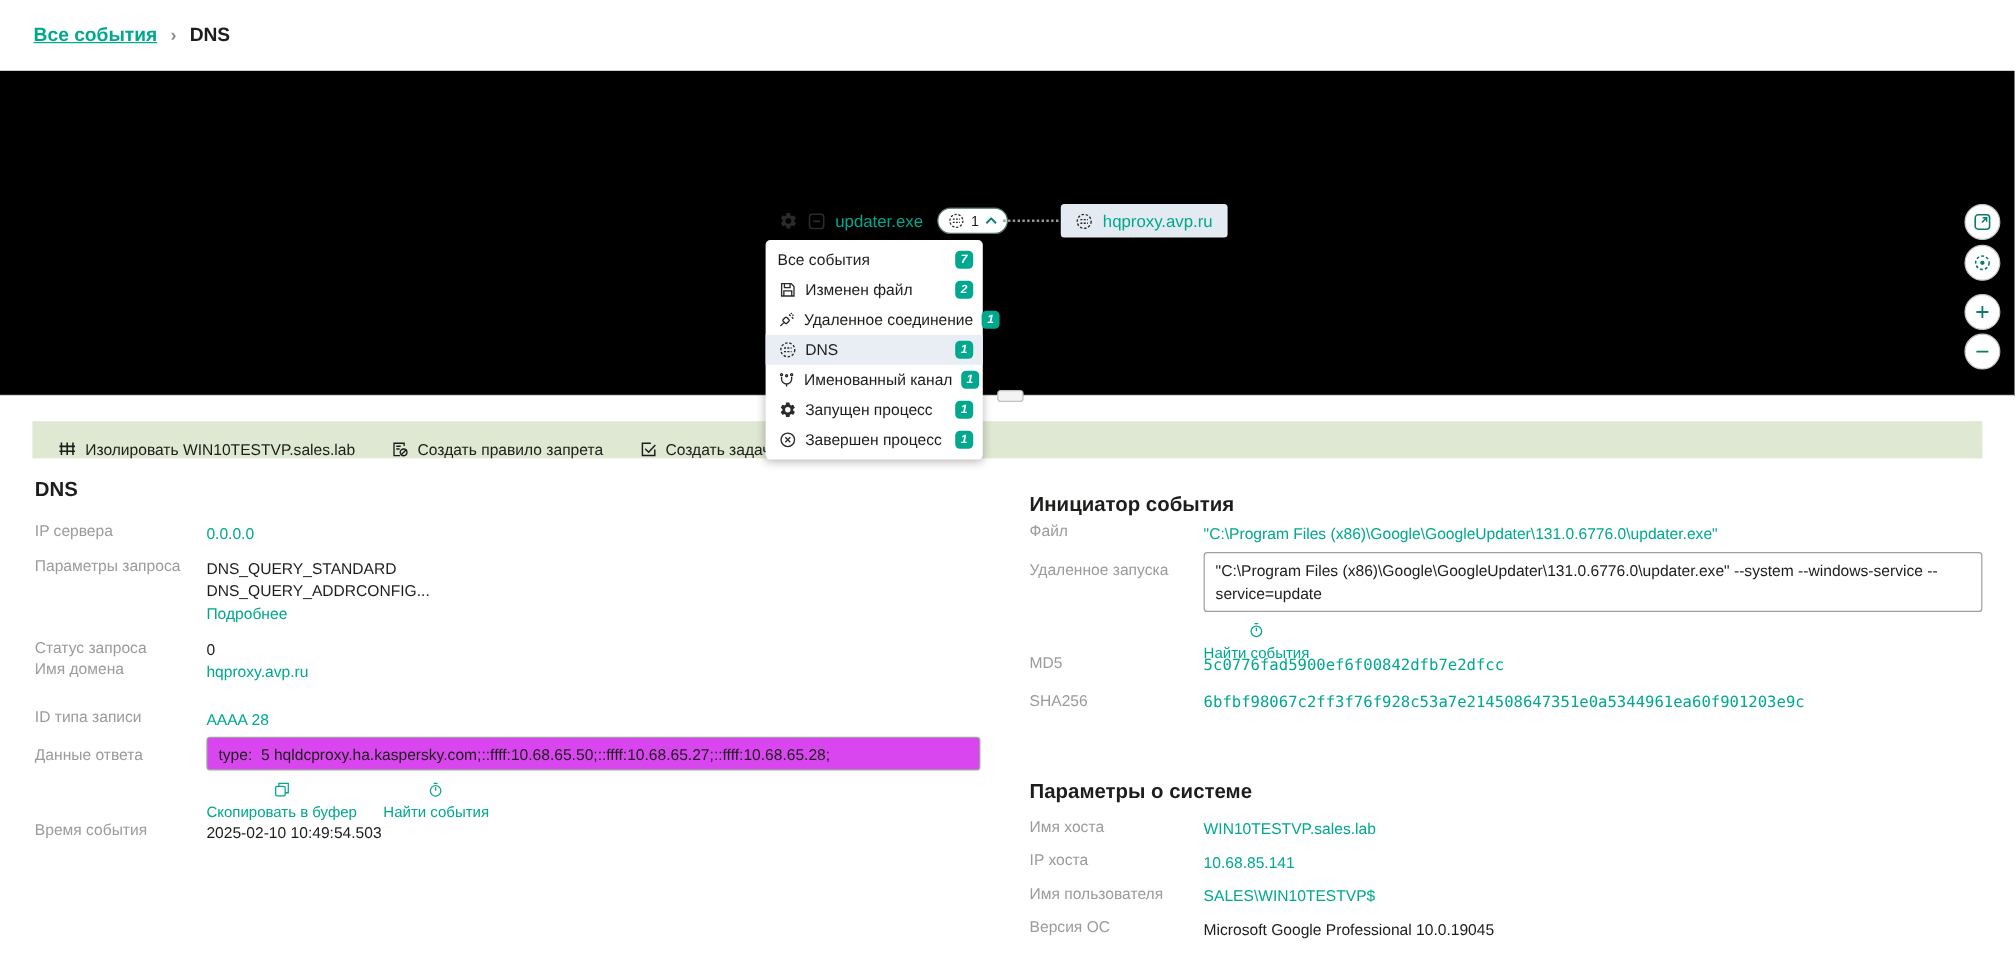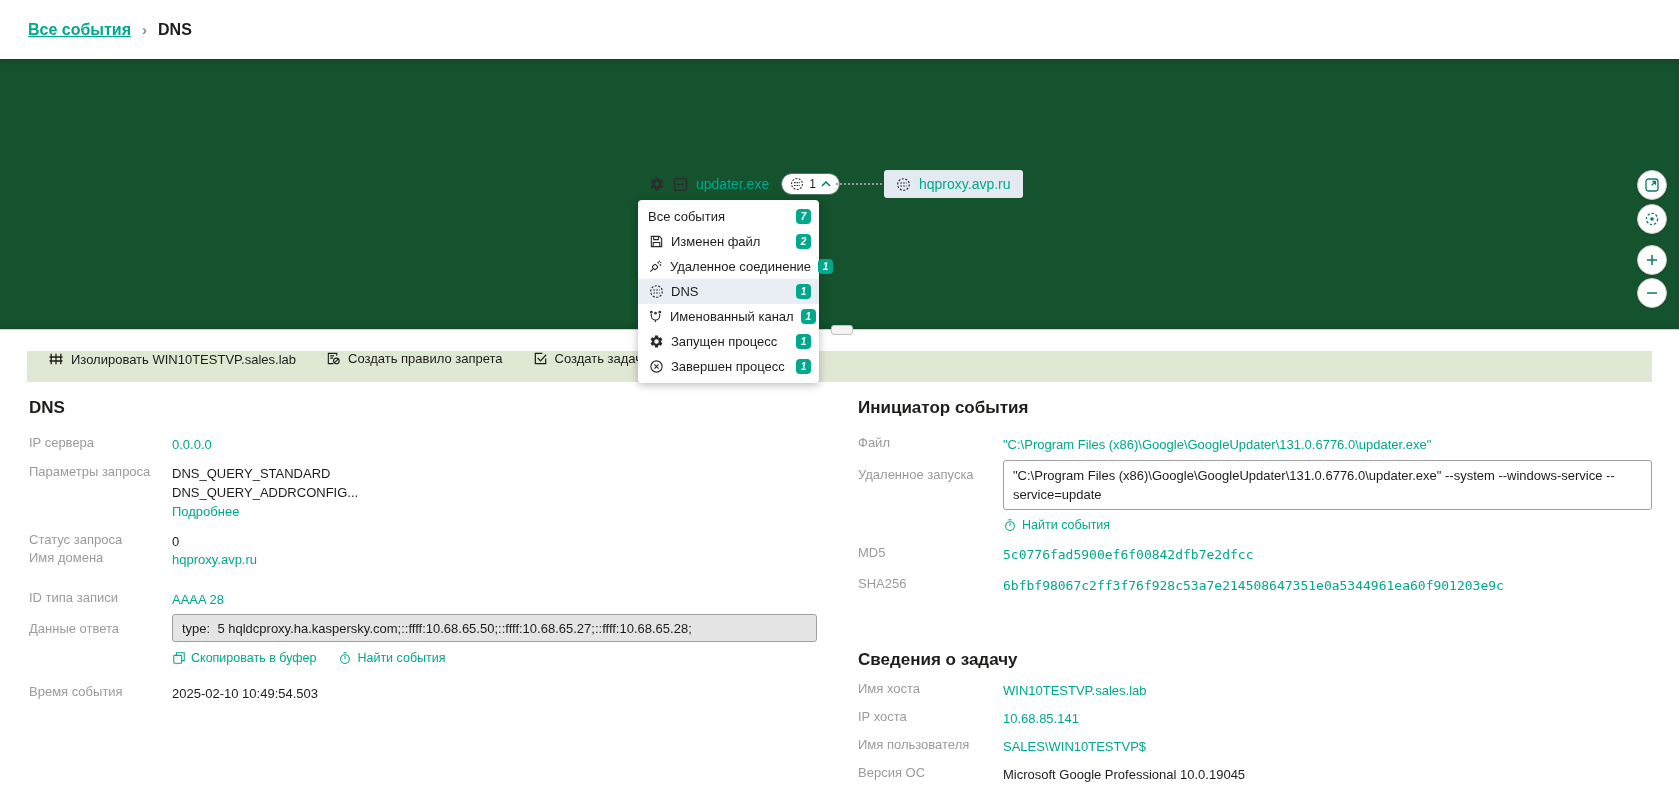--- a/index.html
+++ b/index.html
@@ -9,21 +9,21 @@
     background: #fff; font-family: "Liberation Sans", sans-serif; color:#1d1d1b;
   }
   
   .breadcrumb-bar { position:absolute; top:0; left:0; width:100%; height:59px;
     display:flex; align-items:center; padding-left:28px; gap:11px; background:#fff; }
   .crumb-link { color:#00a88e; font-size:16px; font-weight:700; text-decoration:underline; cursor:pointer; }
   .crumb-sep { color:#8b8b8b; font-size:15px; font-weight:700; }
   .crumb-current { color:#1d1d1b; font-size:16px; font-weight:700; }
   
   .graph-panel { position:absolute; top:59px; left:0; width:1679px; height:271px;
-    background:#14532d; border-bottom:1px solid #d2d2d2;
+    background:#000000; border-bottom:1px solid #d2d2d2;
     box-shadow: inset 0 9px 8px -8px rgba(0,0,0,.22), inset 0 -9px 8px -8px rgba(0,0,0,.18); }
   .graph-row { position:absolute; left:649px; top:112px; height:26px; display:flex; align-items:center; gap:8px; }
   .icon { display:inline-flex; align-items:center; justify-content:center; }
   .icon svg { display:block; }
   .dark-ic { color:#2b2b2b; }
   .node-label { color:#00a88e; font-size:14px; cursor:pointer; }
   .event-pill { display:inline-flex; align-items:center; gap:5px; height:22px; padding:0 8px;
     background:#fff; border:1px solid #50756a; border-radius:11px; cursor:pointer;
     font-size:12px; color:#1d1d1b; margin-left:4px; }
   .event-pill .chev { color:#00836f; }
@@ -43,43 +43,43 @@
   .dd-row { height:25px; display:flex; align-items:center; gap:7px; padding:0 8px 0 10px;
     font-size:13px; color:#1d1d1b; cursor:pointer; }
   .dd-row.selected { background:#e8eef4; }
   .dd-ic { width:16px; color:#2b2b2b; display:inline-flex; justify-content:center; }
   .dd-label { flex:1 1 auto; white-space:nowrap; }
   .dd-badge { min-width:15px; height:15px; padding:0 3px; background:#00a88e; border-radius:4px;
     color:#fff; font-size:10px; font-style:italic; font-weight:700;
     display:inline-flex; align-items:center; justify-content:center; }
   
   .toolbar { position:absolute; top:351px; left:27px; width:1625px; height:31px;
-    background:#dfe8d2; display:flex; align-items:flex-start; gap:30px; padding-left:21px; z-index:5; }
+    background:#dfe8d2; display:flex; align-items:flex-end; gap:30px; padding-left:21px; z-index:5; }
   .tb-btn { display:inline-flex; align-items:center; gap:7px; font-size:13px; color:#1d1d1b;
     cursor:pointer; background:none; border:none; font-family:inherit; }
   .tb-btn .icon { color:#1d1d1b; }
   .tb-chev { color:#1d1d1b; margin-left:2px; }
   
   .col { position:absolute; }
   .left-col  { left:29px;  top:398px; width:800px; }
   .right-col { left:858px; top:398px; width:810px; }
   .sec-title { position:absolute; font-size:17px; font-weight:700; color:#1d1d1b; }
   .arow { position:absolute; display:flex; align-items:flex-start; font-size:13px;justify-content:space-between; }
   .dlabel { flex:0 0 auto; color:#9b9b9b; }
   .left-col  .dlabel { width:143px; }
   .right-col .dlabel { width:145px; }
   .dvalue { color:#1d1d1b; line-height:19px; }
   .tlink { color:#00a88e; text-decoration:none; cursor:pointer; line-height:19px; display:inline-block; }
   .mono { font-family:"DejaVu Sans Mono", monospace; font-size:13px; }
   .response-input { width:645px; height:28px; border:1px solid #9f9f9f; border-radius:3px;
-    padding:0 9px; font-size:13px; color:#1d1d1b; font-family:"Liberation Sans", sans-serif; background:#e5e5e5; }
+    padding:0 9px; font-size:13px; color:#1d1d1b; font-family:"Liberation Sans", sans-serif; background:#d946ef; }
   .params-box { width:649px; border:1px solid #9f9f9f; border-radius:3px; background:#fff;
     padding:5px 9px; font-size:13px; line-height:19px; color:#1d1d1b; }
   .mini-links { display:flex; gap:22px; }
-  .mini-link { display:inline-flex; align-items:center; gap:5px; color:#00a88e; font-size:12.5px; cursor:pointer; }
+  .mini-link { display:inline-flex; align-items:center; gap:5px; color:#00a88e; font-size:12.5px; cursor:pointer;flex-direction:column; }
   .mini-link .icon { color:#00a88e; }
 </style>
 </head>
 <body>
 
 <div class="page">
 
   <header class="breadcrumb-bar">
     <a class="crumb-link">Все события</a>
     <span class="crumb-sep">›</span>
@@ -331,21 +331,21 @@
       </div>
     </div>
 
     <div class="arow" style="top:286px">
       <span class="dlabel">Время события</span>
       <span class="dvalue">2025-02-10 10:49:54.503</span>
     </div>
   </div>
 
   <div class="col right-col">
-    <h2 class="sec-title" style="top:0">Инициатор события</h2>
+    <h2 class="sec-title" style="top:13px">Инициатор события</h2>
 
     <div class="arow" style="top:37px">
       <span class="dlabel">Файл</span>
       <a class="tlink">"C:\Program Files (x86)\Google\GoogleUpdater\131.0.6776.0\updater.exe"</a>
     </div>
 
     <div class="arow" style="top:62px">
       <span class="dlabel" style="padding-top:7px">Удаленное запуска</span>
       <div>
         <div class="params-box">"C:\Program Files (x86)\Google\GoogleUpdater\131.0.6776.0\updater.exe" --system --windows-service --service=update</div>
@@ -367,21 +367,21 @@
     <div class="arow" style="top:147px">
       <span class="dlabel">MD5</span>
       <a class="tlink mono">5c0776fad5900ef6f00842dfb7e2dfcc</a>
     </div>
 
     <div class="arow" style="top:178px">
       <span class="dlabel">SHA256</span>
       <a class="tlink mono">6bfbf98067c2ff3f76f928c53a7e214508647351e0a5344961ea60f901203e9c</a>
     </div>
 
-    <h2 class="sec-title" style="top:252px">Сведения о задачу</h2>
+    <h2 class="sec-title" style="top:252px">Параметры о системе</h2>
 
     <div class="arow" style="top:283px">
       <span class="dlabel">Имя хоста</span>
       <a class="tlink">WIN10TESTVP.sales.lab</a>
     </div>
 
     <div class="arow" style="top:311px">
       <span class="dlabel">IP хоста</span>
       <a class="tlink">10.68.85.141</a>
     </div>

